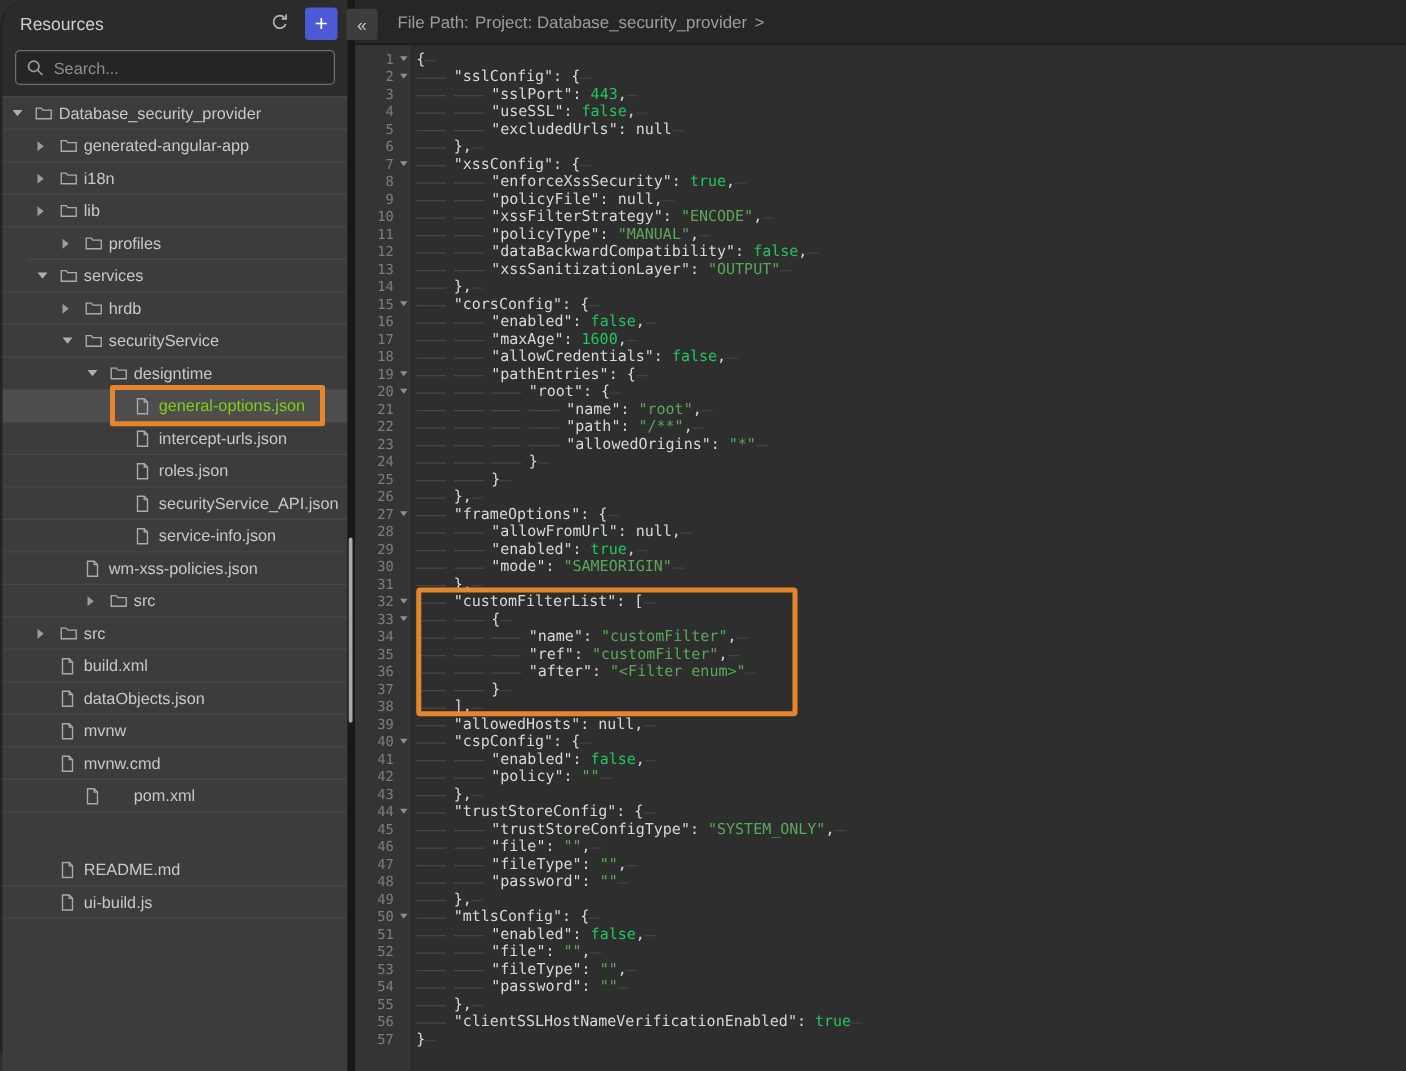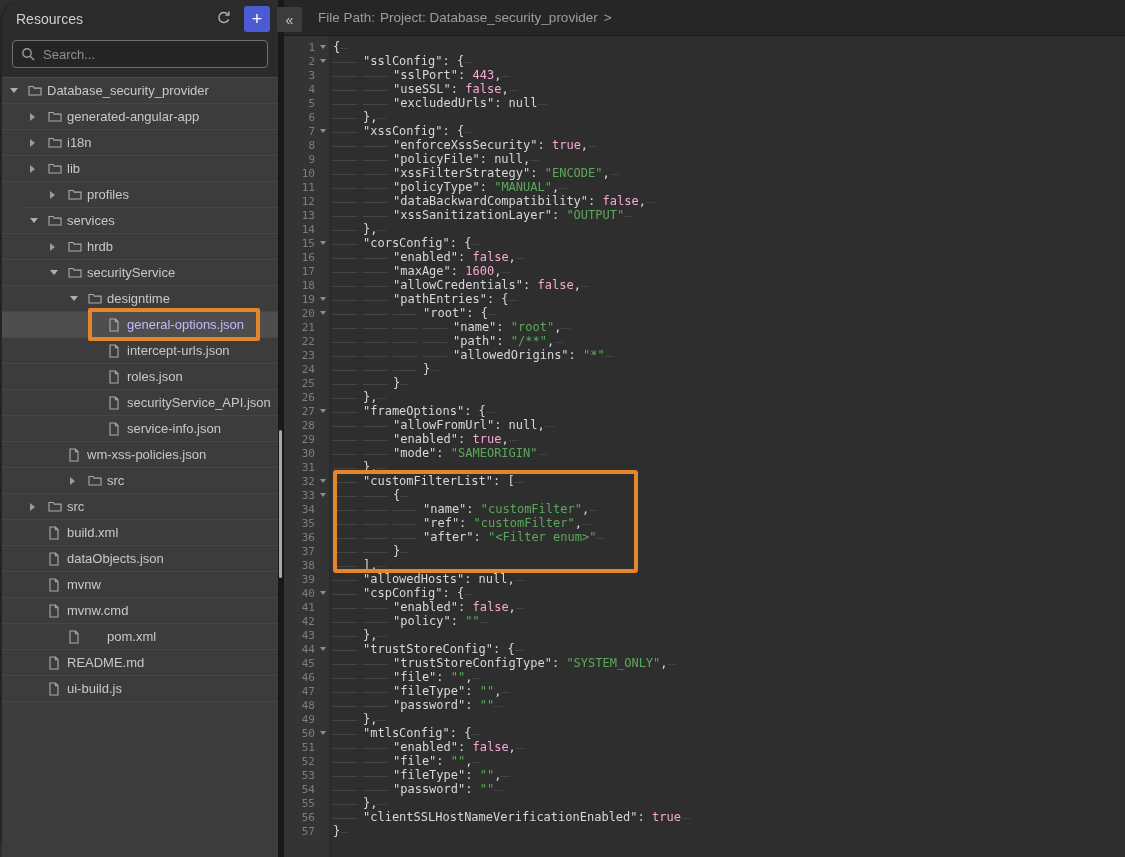--- a/index.html
+++ b/index.html
@@ -19,21 +19,21 @@
   .search-box { position:relative; }
   .search-box input { width:100%; height:28px; background:#252525; border:1px solid #6F6F6F; border-radius:4px;
                       color:#B9B9B9; font-size:13px; padding:0 8px 0 30px; outline:none;
                       font-family:"Liberation Sans", sans-serif; }
   .search-box input::placeholder { color:#8F8F8F; }
   .search-ic { position:absolute; left:9px; top:7px; }
 
   .tree { flex:1; background:#3C3C3C; border-top:1px solid #4A4A4A; overflow:hidden; }
   .trow { height:26px; display:flex; align-items:center; border-bottom:1px solid #474747;
           color:#C6C9CB; font-size:13px; cursor:pointer; position:relative; white-space:nowrap; }
-  .trow.sel { background:#4E4E4E; color:#c4b5fd; }
+  .trow.sel { background:#4E4E4E; color:#84cc16; }
   .trow.hl::before { content:""; position:absolute; left:86px; right:18px; top:-4px; bottom:-4px;
                      border:4px solid #E6862C; border-radius:2px; z-index:4; pointer-events:none; }
   .arr { width:18px; display:inline-flex; align-items:center; justify-content:flex-start; flex:none; }
   .arr.open::after  { content:""; border-left:4px solid transparent; border-right:4px solid transparent; border-top:5px solid #AFAFAF; }
   .arr.closed::after{ content:""; border-top:4px solid transparent; border-bottom:4px solid transparent; border-left:5px solid #9B9B9B; }
   .tico { width:18px; flex:none; display:inline-flex; align-items:center; color:#ABABAB; }
   .tlabel { margin-left:1px; }
 
   
   .divider { width:6px; background:#181818; position:relative; flex:none; }
@@ -59,21 +59,21 @@
   .fold { position:absolute; right:3px; top:5px; width:0; height:0;
           border-left:3px solid transparent; border-right:3px solid transparent; border-top:4px solid #8E8E8E; cursor:pointer; }
   .code-col { flex:1; padding:4px 0 0 3px; }
   .cline { height:14px; font-size:12px; line-height:14px; white-space:pre; }
   .ind, .trail { display:inline-block; height:14px; vertical-align:top;
                  background-size:100% 1px; background-position:0 8px; background-repeat:no-repeat; }
   .ind   { background-image:repeating-linear-gradient(90deg, #464646 0 24px, transparent 24px 30px); }
   .trail { width:9px; background-image:linear-gradient(#424242,#424242); }
   .tk-w { color:#D5D8DC; }
   .tk-g { color:#5BA85B; }
-  .tk-b { color:#f9a8d4; }
+  .tk-b { color:#22c55e; }
   .code-hl-box { position:absolute; left:49px; top:434px; width:305px; height:103px;
                  border:4px solid #E6862C; border-radius:3px; z-index:5; pointer-events:none; }
 </style>
 </head>
 <body>
 
 <div class="app">
 
   <div class="sidebar">
     <div class="sb-header">
@@ -304,21 +304,21 @@
         <div class="trow" style="padding-left: 28px; gap: 20px;">
           <span class="arr"></span>
           <span class="tico">
             <svg width="12" height="14" viewBox="0 0 12 14">
               <path d="M2 1 h5.4 L10 3.6 V13 H2 z" fill="none" stroke="currentColor" stroke-width="1.1"></path>
               <path d="M7.4 1 V3.7 H10" fill="none" stroke="currentColor" stroke-width="1.1"></path>
             </svg>
           </span>
           <span class="tlabel">pom.xml</span>
         </div>
-        <div class="trow" style="padding-left: 28px;">
+        <div class="trow" style="padding-left: 28px; margin-top: 33px;">
           <span class="arr"></span>
           <span class="tico">
             <svg width="12" height="14" viewBox="0 0 12 14">
               <path d="M2 1 h5.4 L10 3.6 V13 H2 z" fill="none" stroke="currentColor" stroke-width="1.1"></path>
               <path d="M7.4 1 V3.7 H10" fill="none" stroke="currentColor" stroke-width="1.1"></path>
             </svg>
           </span>
           <span class="tlabel">README.md</span>
         </div>
         <div class="trow" style="padding-left: 28px;">

